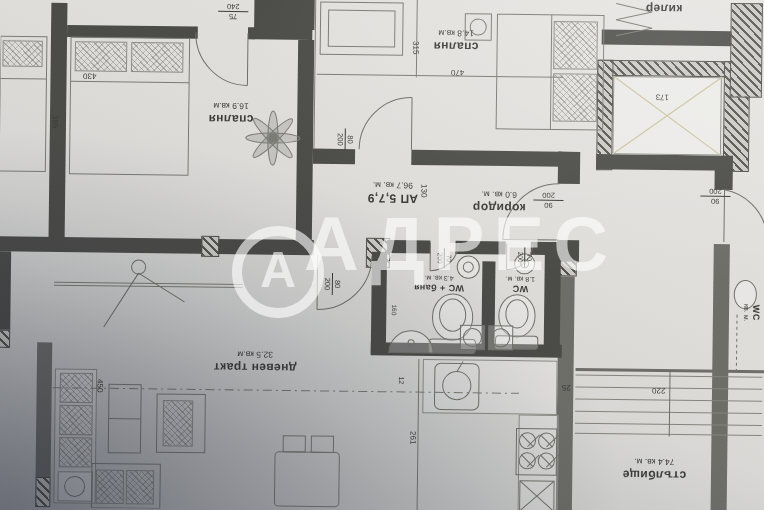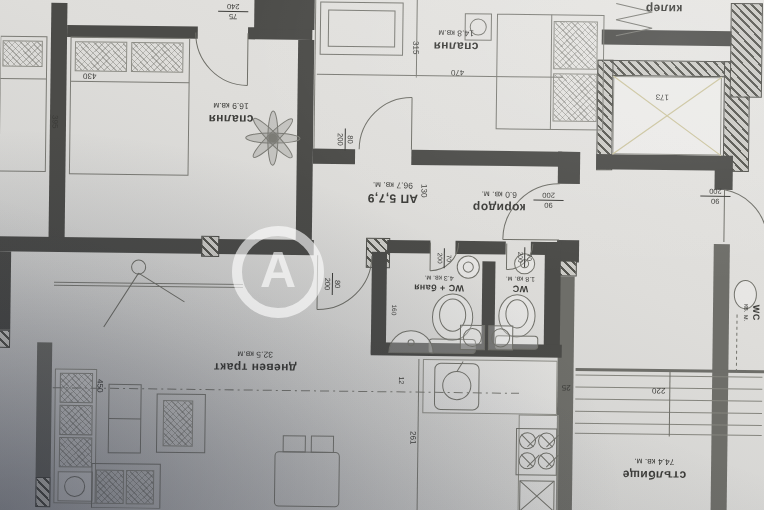--- a/index.html
+++ b/index.html
@@ -274,14 +274,15 @@
     <div class="dim r180" style="left:642px;top:382px;width:34px">220</div>
 
   </div>
 
   <div class="vignette"></div>
 
   <div class="wm">
     <div class="wm-ring">
       <span>А</span>
     </div>
+    <div class="wm-text">АДРЕС</div>
   </div>
 </div>
 
 </body></html>

